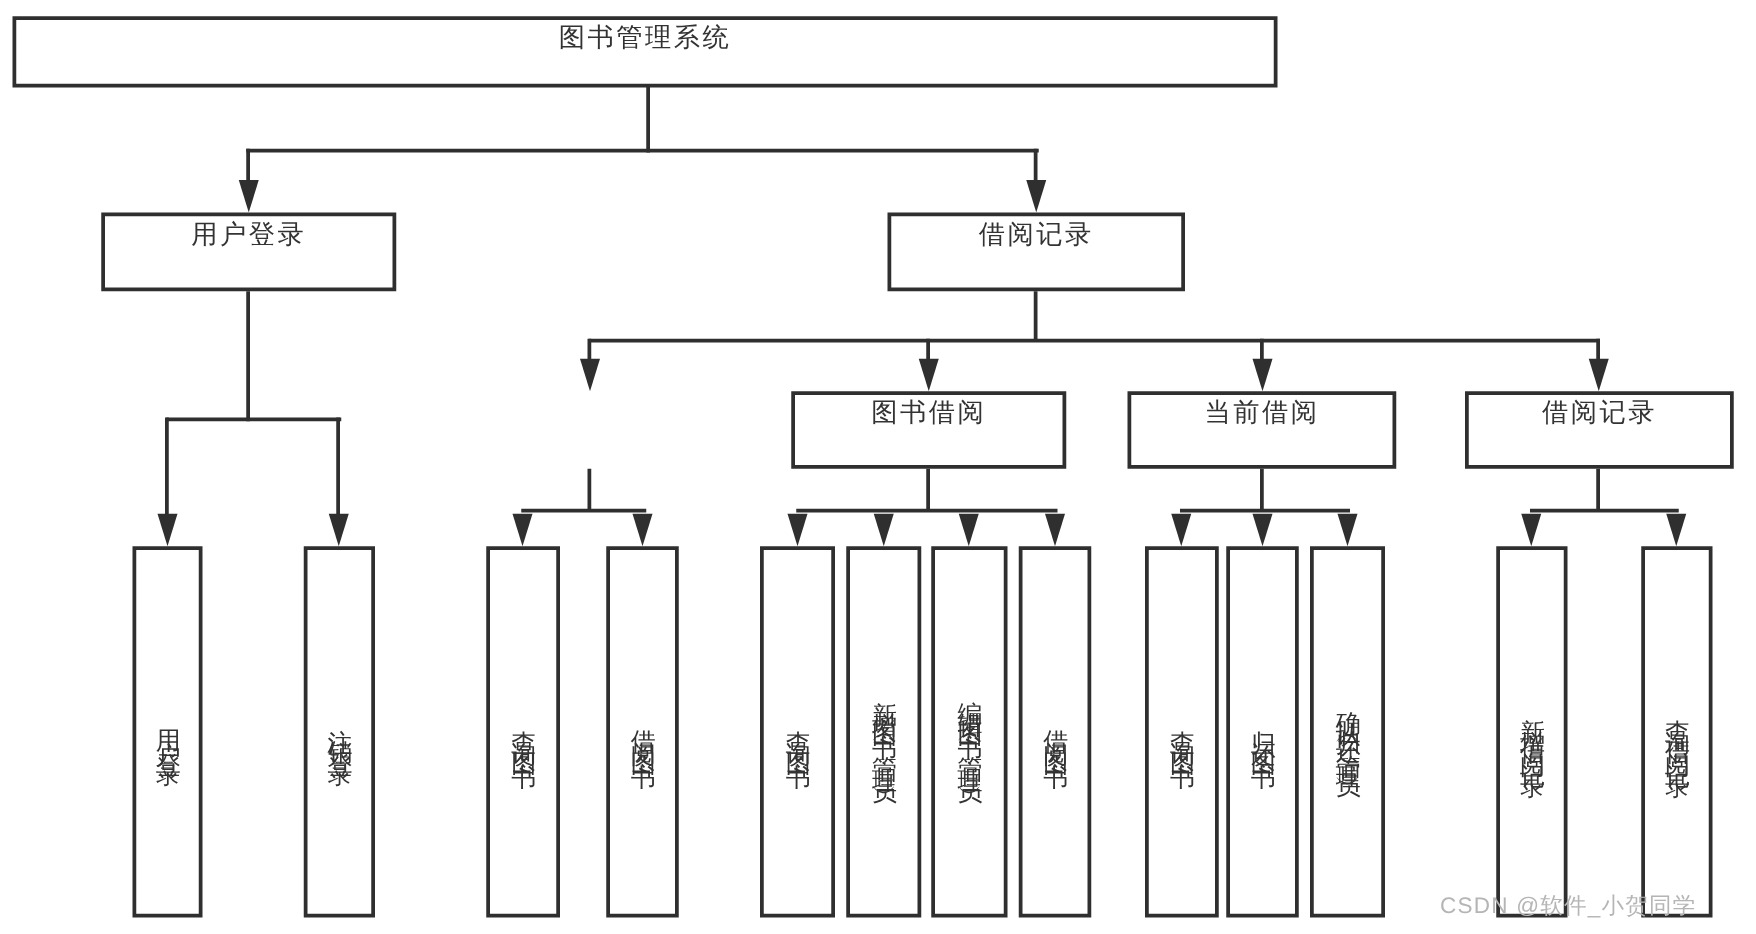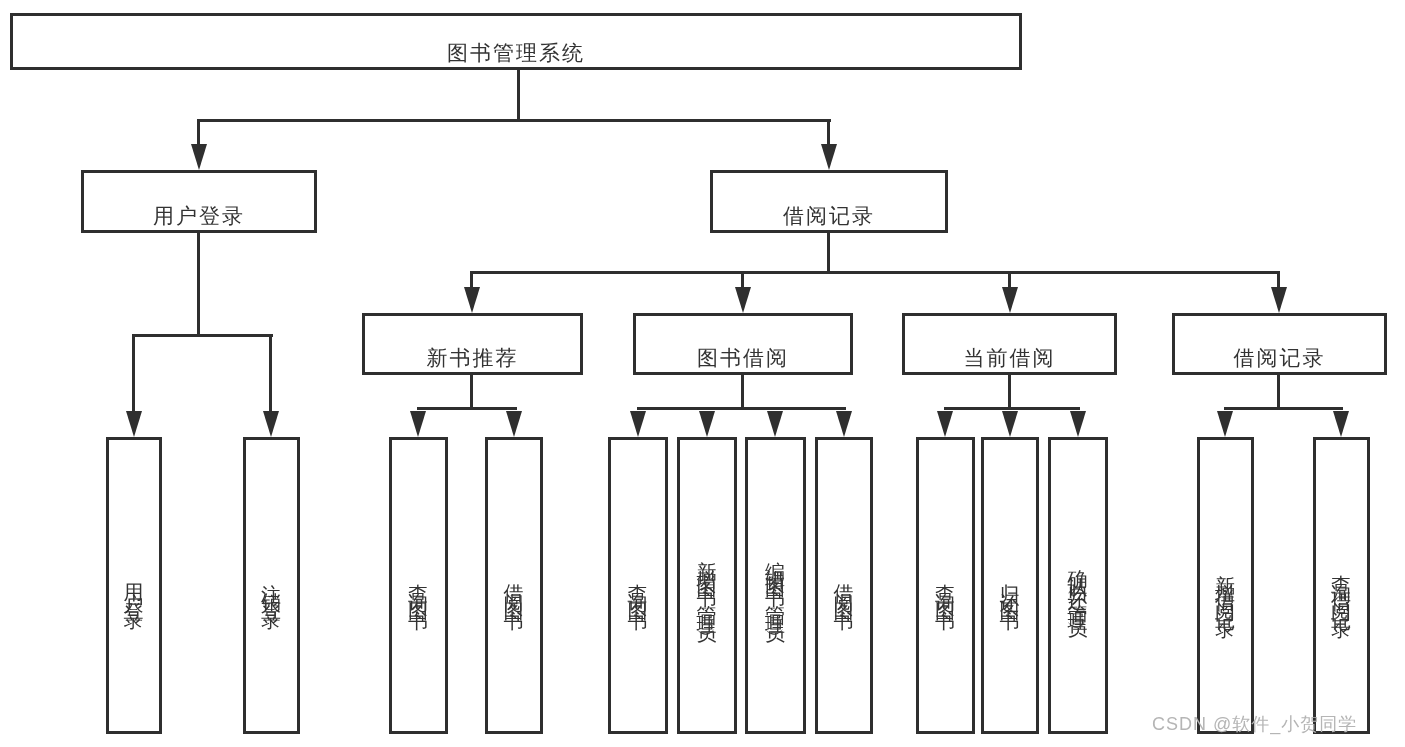--- a/index.html
+++ b/index.html
@@ -16,21 +16,21 @@
     width: 1405px;
     height: 747px;
     background: var(--bg-color);
     overflow: hidden;
   }
   .box {
     position: absolute;
     border: 3px solid var(--line-color);
     background: var(--bg-color);
     display: flex;
-    align-items: flex-end;
+    align-items: flex-start;
     justify-content: center;
     font-size: 21px;
     color: var(--text-color);
     letter-spacing: 2px;
     white-space: nowrap;
   }
   .vbox {
     position: absolute;
     border: 3px solid var(--line-color);
     background: var(--bg-color);
@@ -109,23 +109,20 @@
   <div class="hline" style="left:471px; top:271px; width:809px;"></div>
   <div class="vline" style="left:470px; top:271px; height:18px;"></div>
   <div class="arrow" style="left:464px; top:287px;"></div>
   <div class="vline" style="left:741px; top:271px; height:18px;"></div>
   <div class="arrow" style="left:735px; top:287px;"></div>
   <div class="vline" style="left:1008px; top:271px; height:18px;"></div>
   <div class="arrow" style="left:1002px; top:287px;"></div>
   <div class="vline" style="left:1277px; top:271px; height:18px;"></div>
   <div class="arrow" style="left:1271px; top:287px;"></div>
 
-  <div class="box" style="left:362px; top:313px; width:221px; height:62px;">
-    <span>新书推荐</span>
-  </div>
   <div class="box" style="left:633px; top:313px; width:220px; height:62px;">
     <span>图书借阅</span>
   </div>
   <div class="box" style="left:902px; top:313px; width:215px; height:62px;">
     <span>当前借阅</span>
   </div>
   <div class="box" style="left:1172px; top:313px; width:215px; height:62px;">
     <span>借阅记录</span>
   </div>
 

